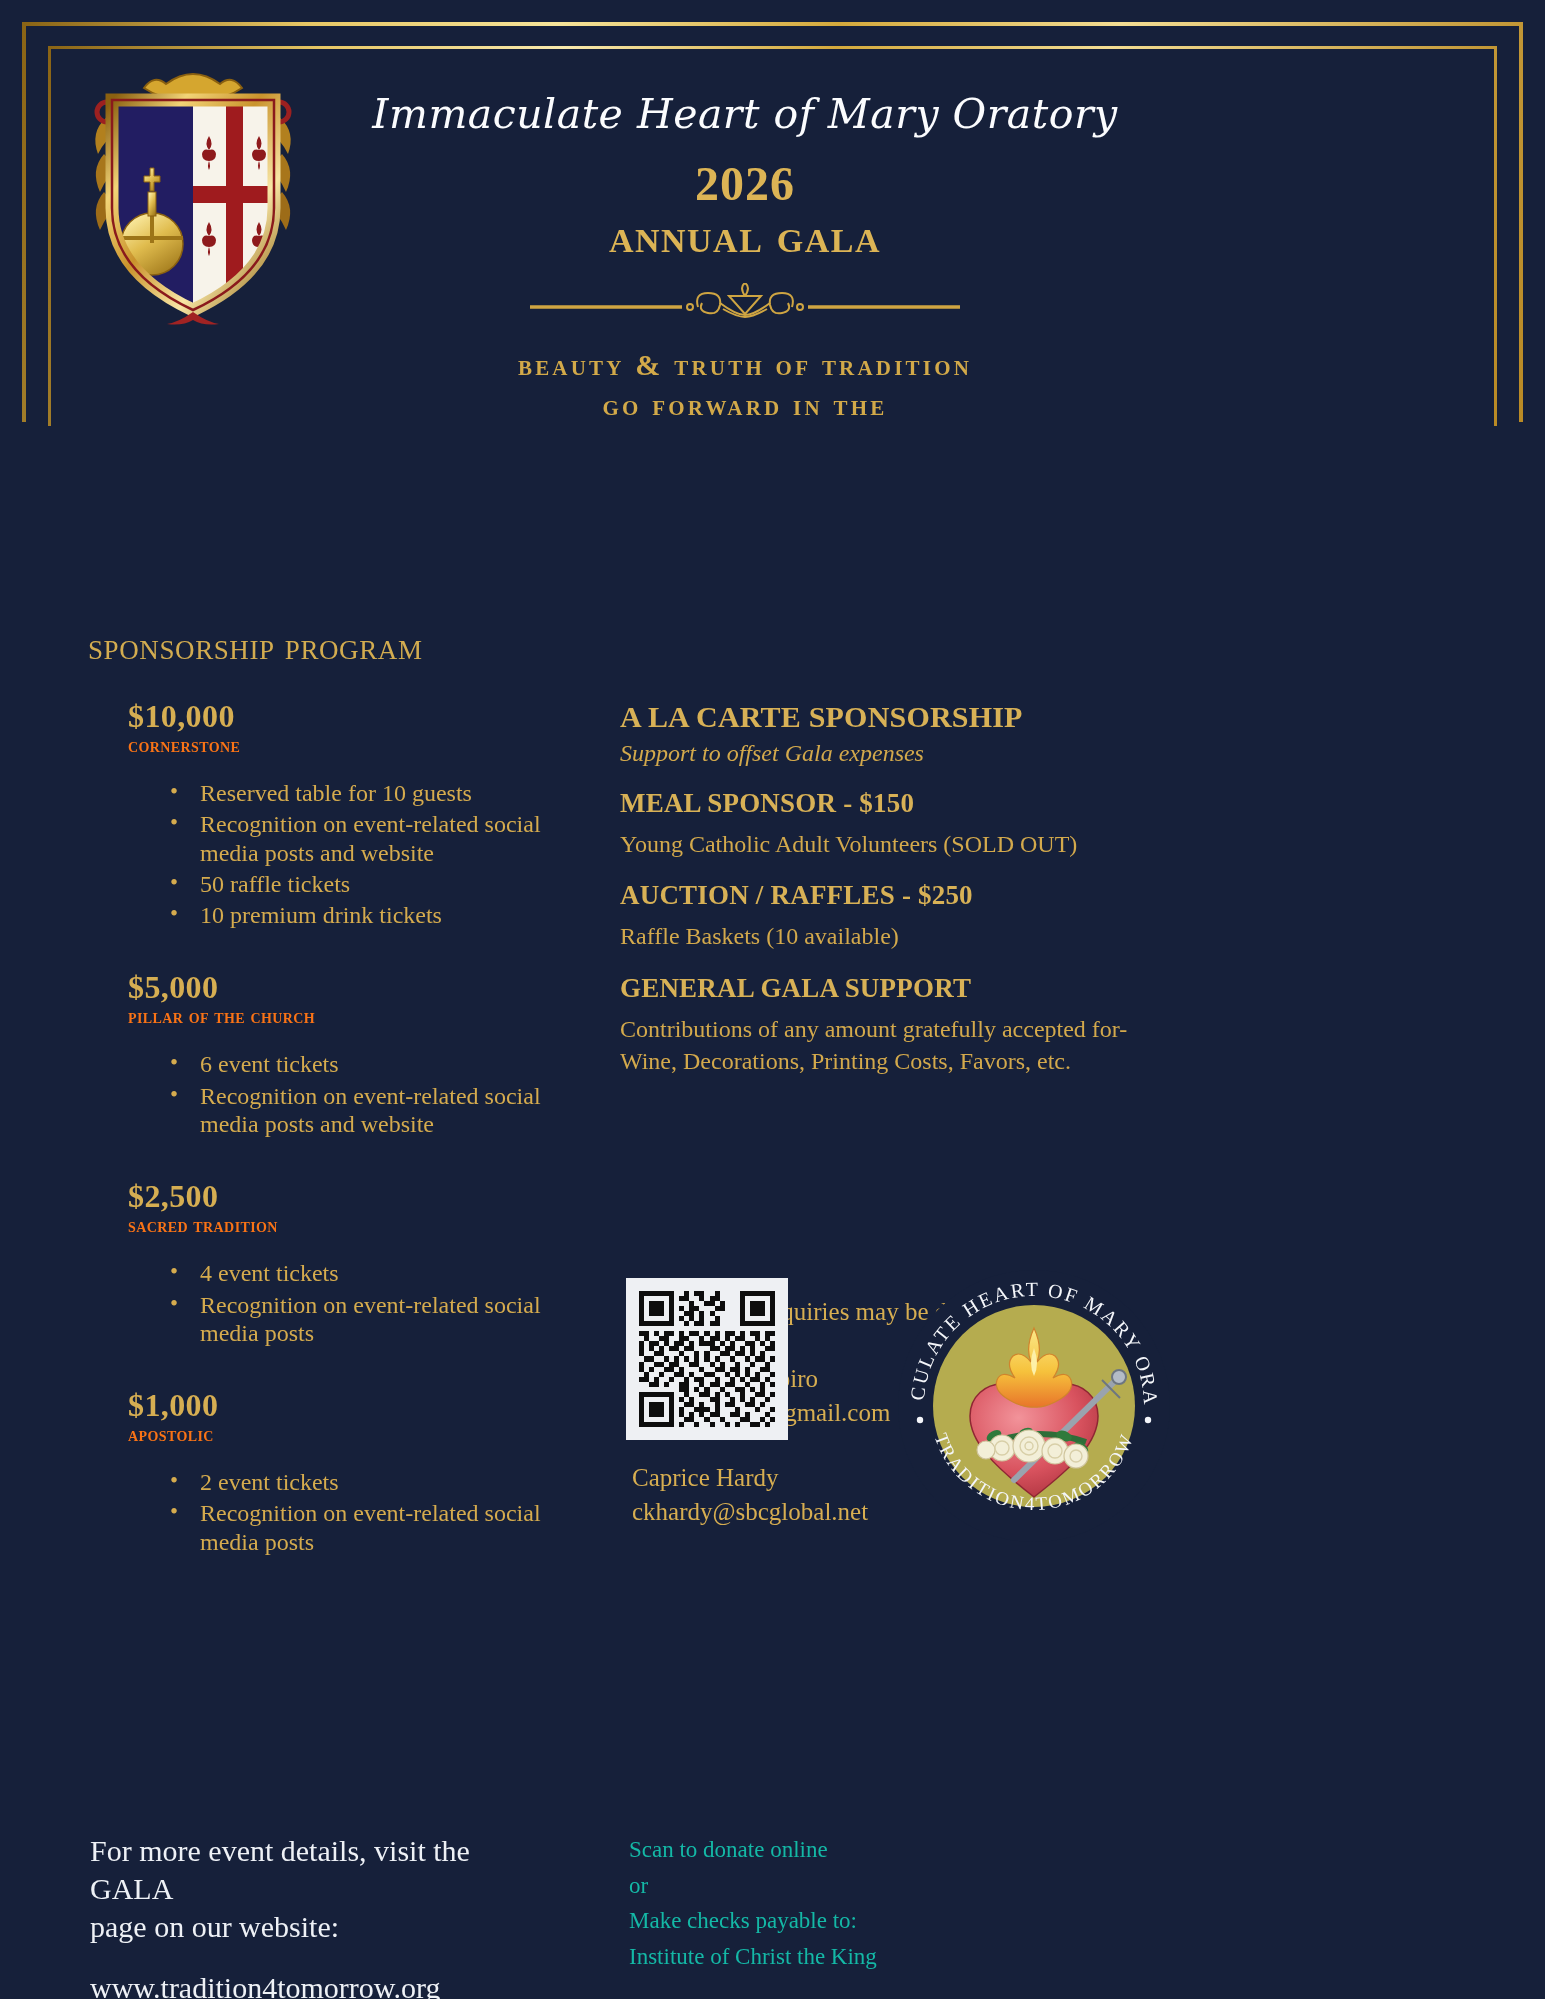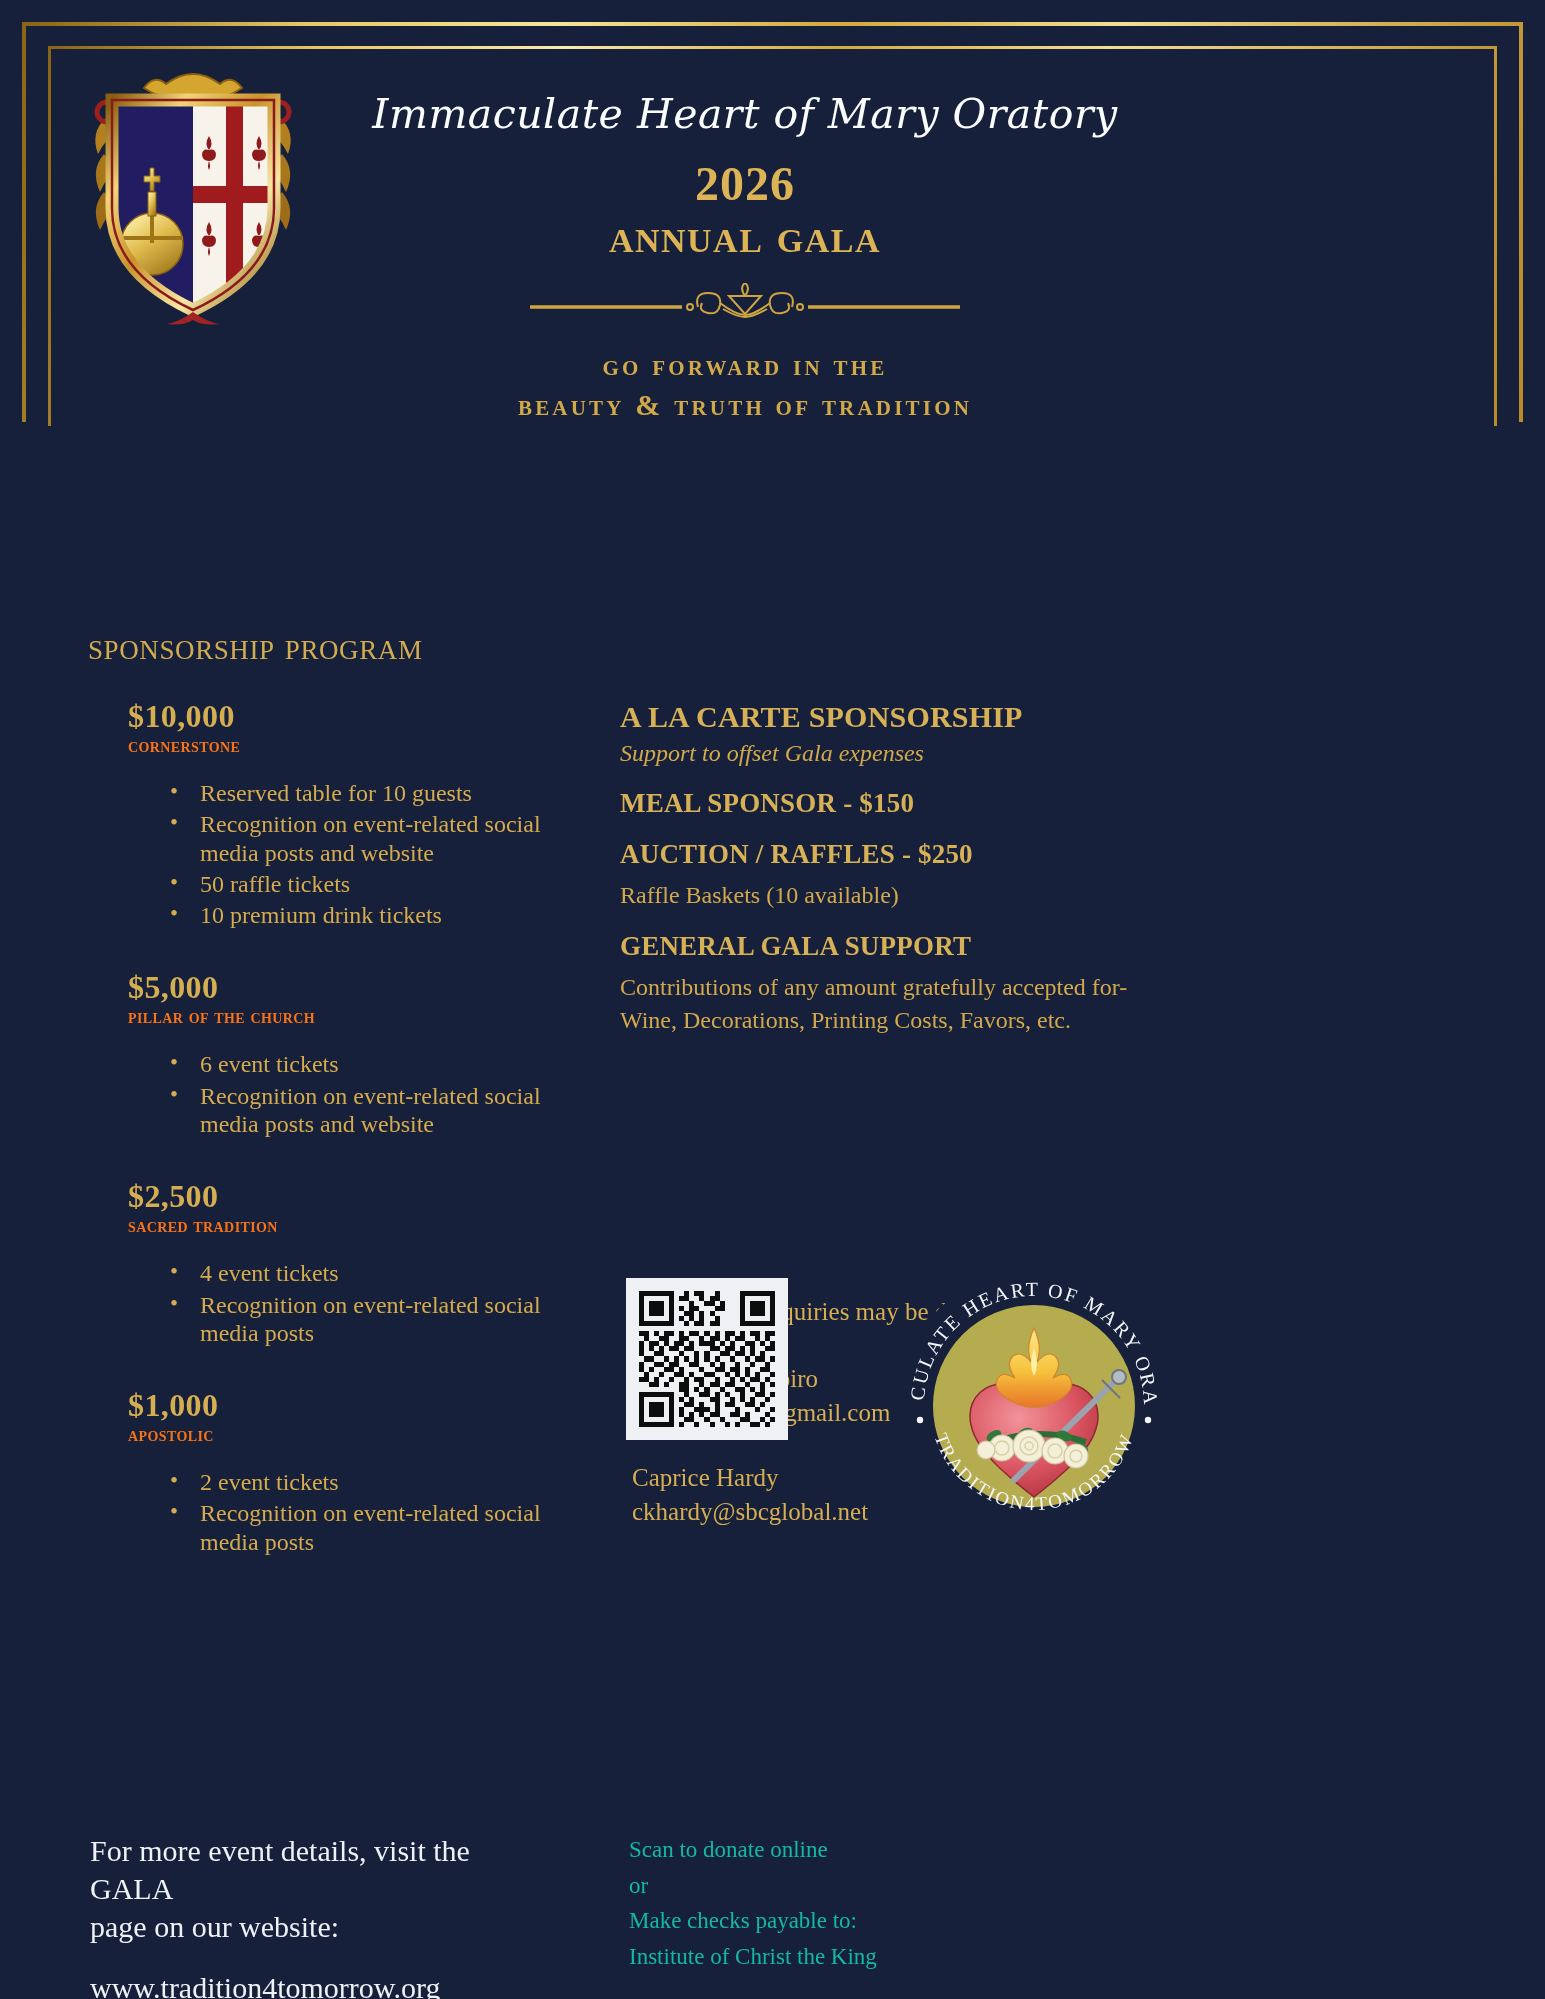--- a/index.html
+++ b/index.html
@@ -327,22 +327,22 @@
         <path d="M168 24 q-4 -14 10 -14 q14 0 12 12 q-2 10 -12 8 q-10 -2 -6 -10"></path>
         <path d="M262 24 q4 -14 -10 -14 q-14 0 -12 12 q2 10 12 8 q10 -2 6 -10"></path>
         <path d="M190 20 q16 12 25 12 q9 0 25 -12"></path>
         <path d="M193 26 q14 8 22 8 q8 0 22 -8"></path>
         <path d="M199 13 h32 l-16 18 Z"></path>
         <path d="M215 13 q-6 -9 0 -13 q6 4 0 13"></path>
       </g>
     </svg>
 
     <div class="motto">
+      <div>Beauty &amp; Truth of Tradition</div>
       <div>Go Forward in the</div>
-      <div>Beauty &amp; Truth of Tradition</div>
     </div>
   </div>
 </div>
 
 <div class="section-title">Sponsorship Program</div>
 
 <div class="col-left">
 
   <div class="tier">
     <div class="tier-amount">$10,000</div>
@@ -382,20 +382,21 @@
     </ul>
   </div>
 </div>
 
 <div class="col-right">
   <div class="alc-title">A LA CARTE SPONSORSHIP</div>
   <div class="alc-sub">Support to offset Gala expenses</div>
 
   <div class="alc-item">
     <div class="alc-item-title">MEAL SPONSOR - $150</div>
+    <div class="alc-item-desc">Young Catholic Adult Volunteers (SOLD OUT)</div>
   </div>
 
   <div class="alc-item">
     <div class="alc-item-title">AUCTION / RAFFLES - $250</div>
     <div class="alc-item-desc">Raffle Baskets (10 available)</div>
   </div>
 
   <div class="alc-item">
     <div class="alc-item-title">GENERAL GALA SUPPORT</div>
     <div class="alc-item-desc">Contributions of any amount gratefully accepted for- Wine, Decorations, Printing Costs, Favors, etc.</div>

